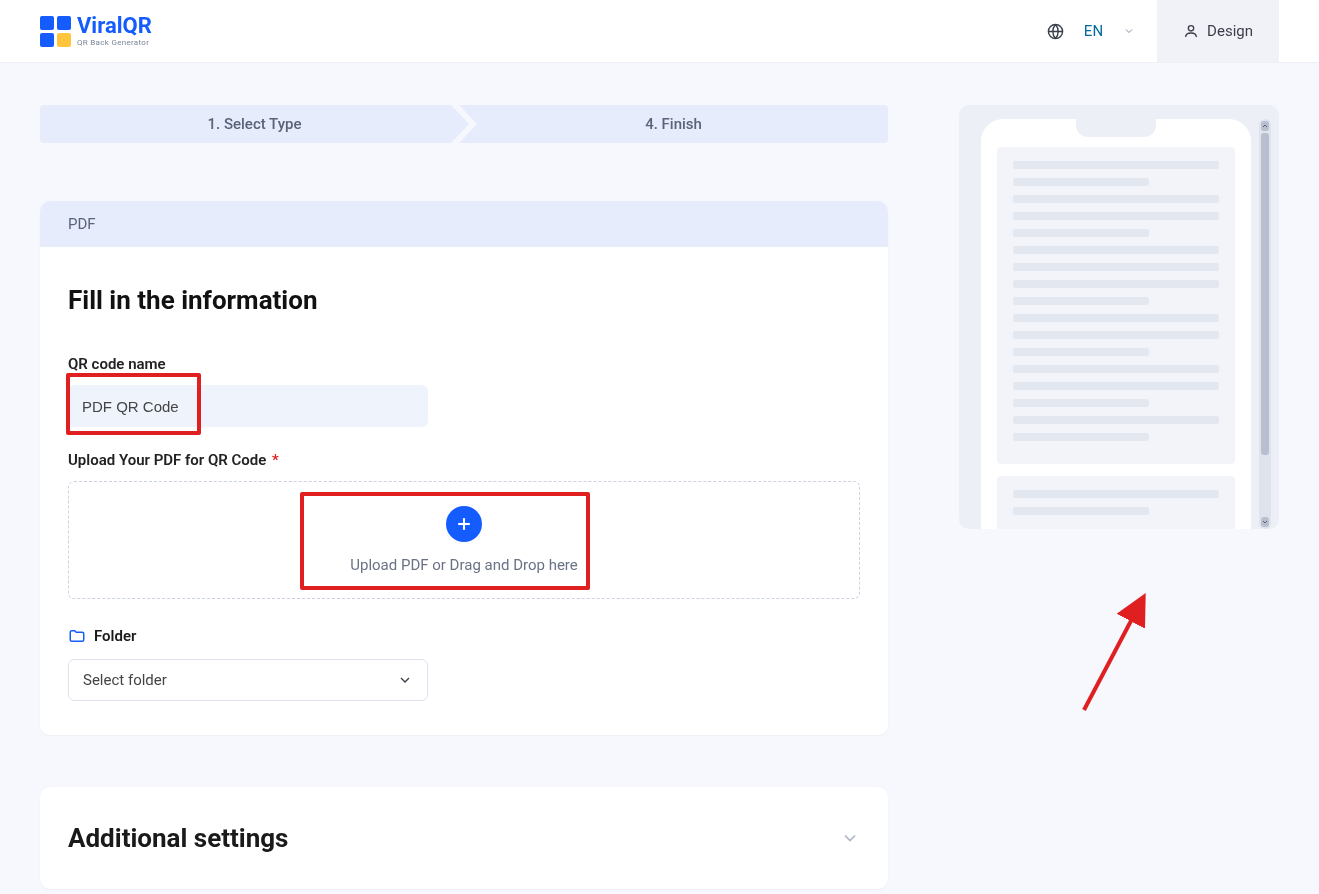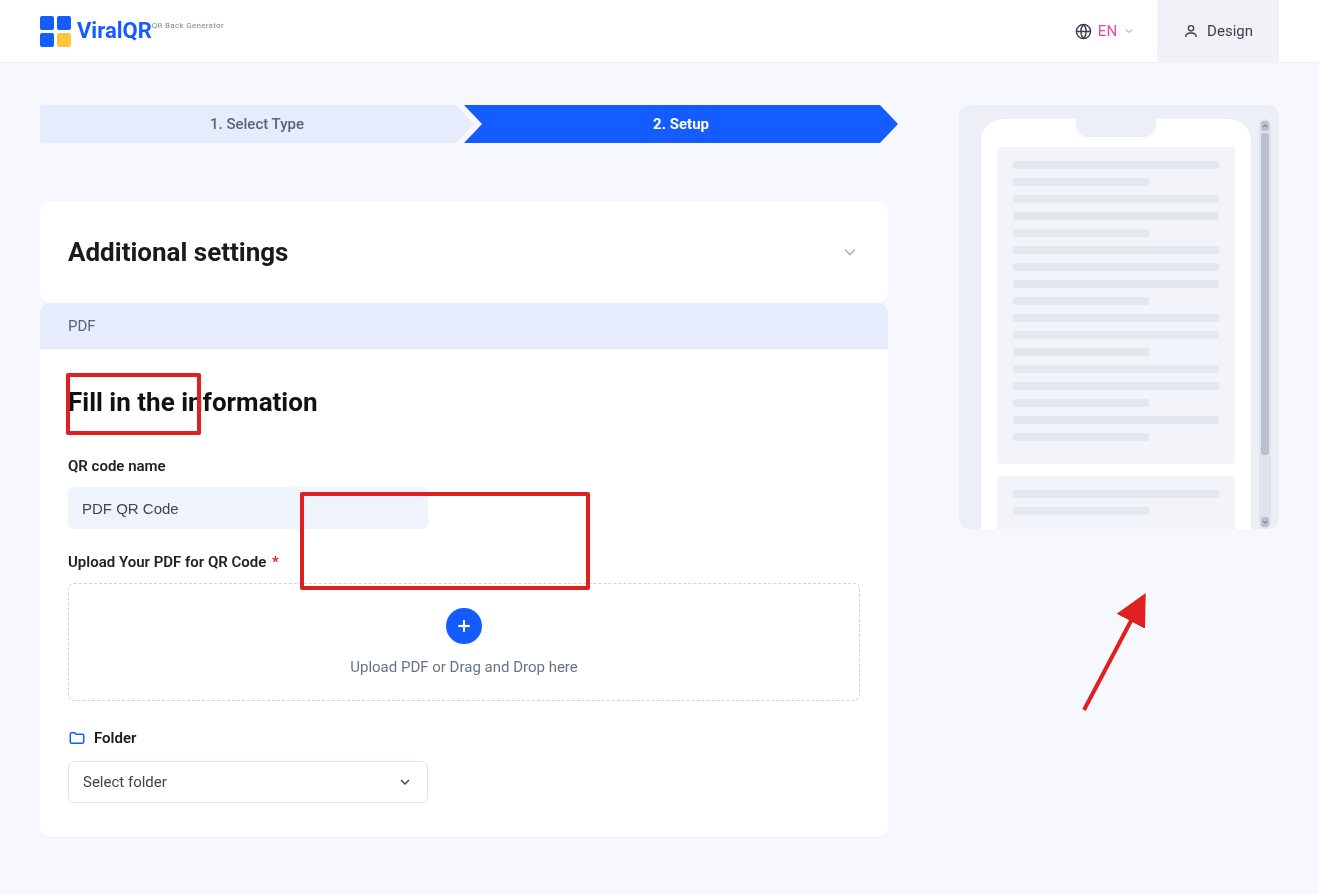--- a/index.html
+++ b/index.html
@@ -30,28 +30,28 @@
     display: grid;
     grid-template-columns: 14px 14px;
     grid-template-rows: 14px 14px;
     gap: 3px;
   }
   .logo-sq { width: 14px; height: 14px; border-radius: 2px; }
   .logo-sq.b1 { background: #155cff; }
   .logo-sq.b2 { background: #155cff; }
   .logo-sq.b3 { background: #155cff; }
   .logo-sq.y  { background: #ffc53d; }
-  .logo-text { display:flex; flex-direction:row; line-height:1; }
+  .logo-text { display:flex; flex-direction:column; line-height:1; }
   .logo-text .name { color:#155cff; font-weight:700; font-size:22px; }
   .logo-text .sub  { color:#7a8599; font-size:8px; letter-spacing: .3px; margin-top:2px; }
 
   .header-right { margin-left:auto; display:flex; align-items:center; gap:0; height:100%; }
   .lang-btn {
-    display:flex; align-items:center; gap:6px;
-    font-size:15px; color:#ec4899; padding: 0 22px;
+    display:flex; align-items:center; gap:20px;
+    font-size:15px; color:#0369a1; padding: 0 22px;
   }
   .account-btn {
     display:flex; align-items:center; gap:8px;
     font-size:15px; color:#3a3f4a; padding: 0 26px;
     background:#f1f2f7; height:100%;
   }
 
   
   .main {
     display:flex;
@@ -197,76 +197,76 @@
   </div>
 </div>
 
 <div class="main">
   <div class="left-col">
 
     <div class="steps">
       <div class="step first">
           <span>1. Select Type</span>
         </div>
-      <div class="step active">
-          <span>2. Setup</span>
-        </div>
+      <div class="step last">
+          <span>4. Finish</span>
+        </div>
+    </div>
+
+    <div class="card">
+      <div class="card-header">PDF</div>
+      <div class="card-body">
+        <div class="h2">Fill in the information</div>
+
+        <div class="field-label">QR code name</div>
+        <div class="input-wrap">
+          <input class="text-input" value="PDF QR Code" style="">
+        </div>
+
+        <div class="field-label">
+          <span>Upload Your PDF for QR Code</span>
+          <span class="req">*</span>
+        </div>
+        <div class="dropzone">
+          <div class="plus-circle">
+            <svg width="20" height="20" viewBox="0 0 24 24" fill="none" stroke-width="2.5">
+                <line x1="12" y1="5" x2="12" y2="19"></line>
+                <line x1="5" y1="12" x2="19" y2="12"></line>
+              </svg>
+          </div>
+          <span class="drop-text">Upload PDF or Drag and Drop here</span>
+        </div>
+
+        <div class="folder-row">
+          <span class="ic">
+            <svg width="18" height="18" viewBox="0 0 24 24" fill="none" stroke-width="2">
+                <path d="M3 7a2 2 0 0 1 2-2h4l2 2h8a2 2 0 0 1 2 2v8a2 2 0 0 1-2 2H5a2 2 0 0 1-2-2z"></path>
+              </svg>
+          </span>
+          <span>Folder</span>
+        </div>
+        <div class="select">
+          <span>Select folder</span>
+          <span class="ic">
+            <svg width="16" height="16" viewBox="0 0 24 24" fill="none" stroke="#3a3f4a" stroke-width="2">
+                <polyline points="6 9 12 15 18 9"></polyline>
+              </svg>
+          </span>
+        </div>
+      </div>
     </div>
 
     <div class="card additional">
       <div class="card-body">
         <span class="add-title">Additional settings</span>
         <span class="ic">
           <svg width="20" height="20" viewBox="0 0 24 24" fill="none" stroke="#aeb5c6" stroke-width="2">
               <polyline points="6 9 12 15 18 9"></polyline>
             </svg>
         </span>
-      </div>
-    </div>
-
-    <div class="card">
-      <div class="card-header">PDF</div>
-      <div class="card-body">
-        <div class="h2">Fill in the information</div>
-
-        <div class="field-label">QR code name</div>
-        <div class="input-wrap">
-          <input class="text-input" value="PDF QR Code" style="">
-        </div>
-
-        <div class="field-label">
-          <span>Upload Your PDF for QR Code</span>
-          <span class="req">*</span>
-        </div>
-        <div class="dropzone">
-          <div class="plus-circle">
-            <svg width="20" height="20" viewBox="0 0 24 24" fill="none" stroke-width="2.5">
-                <line x1="12" y1="5" x2="12" y2="19"></line>
-                <line x1="5" y1="12" x2="19" y2="12"></line>
-              </svg>
-          </div>
-          <span class="drop-text">Upload PDF or Drag and Drop here</span>
-        </div>
-
-        <div class="folder-row">
-          <span class="ic">
-            <svg width="18" height="18" viewBox="0 0 24 24" fill="none" stroke-width="2">
-                <path d="M3 7a2 2 0 0 1 2-2h4l2 2h8a2 2 0 0 1 2 2v8a2 2 0 0 1-2 2H5a2 2 0 0 1-2-2z"></path>
-              </svg>
-          </span>
-          <span>Folder</span>
-        </div>
-        <div class="select">
-          <span>Select folder</span>
-          <span class="ic">
-            <svg width="16" height="16" viewBox="0 0 24 24" fill="none" stroke="#3a3f4a" stroke-width="2">
-                <polyline points="6 9 12 15 18 9"></polyline>
-              </svg>
-          </span>
-        </div>
       </div>
     </div>
   </div>
 
   <div class="right-col">
     <div class="preview-pane">
       <div class="phone">
         <div class="notch"></div>
         <div class="doc">
           <div class="line"></div>

